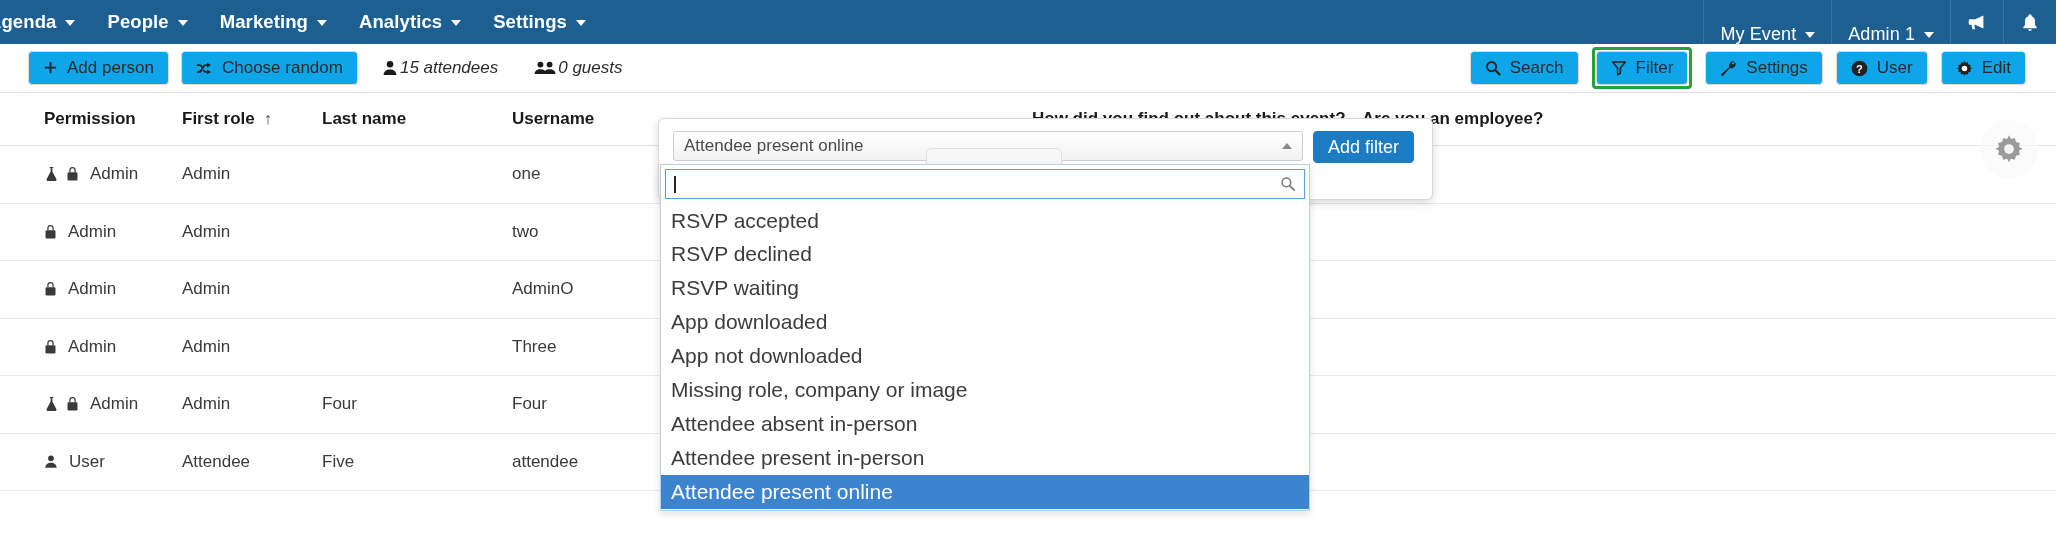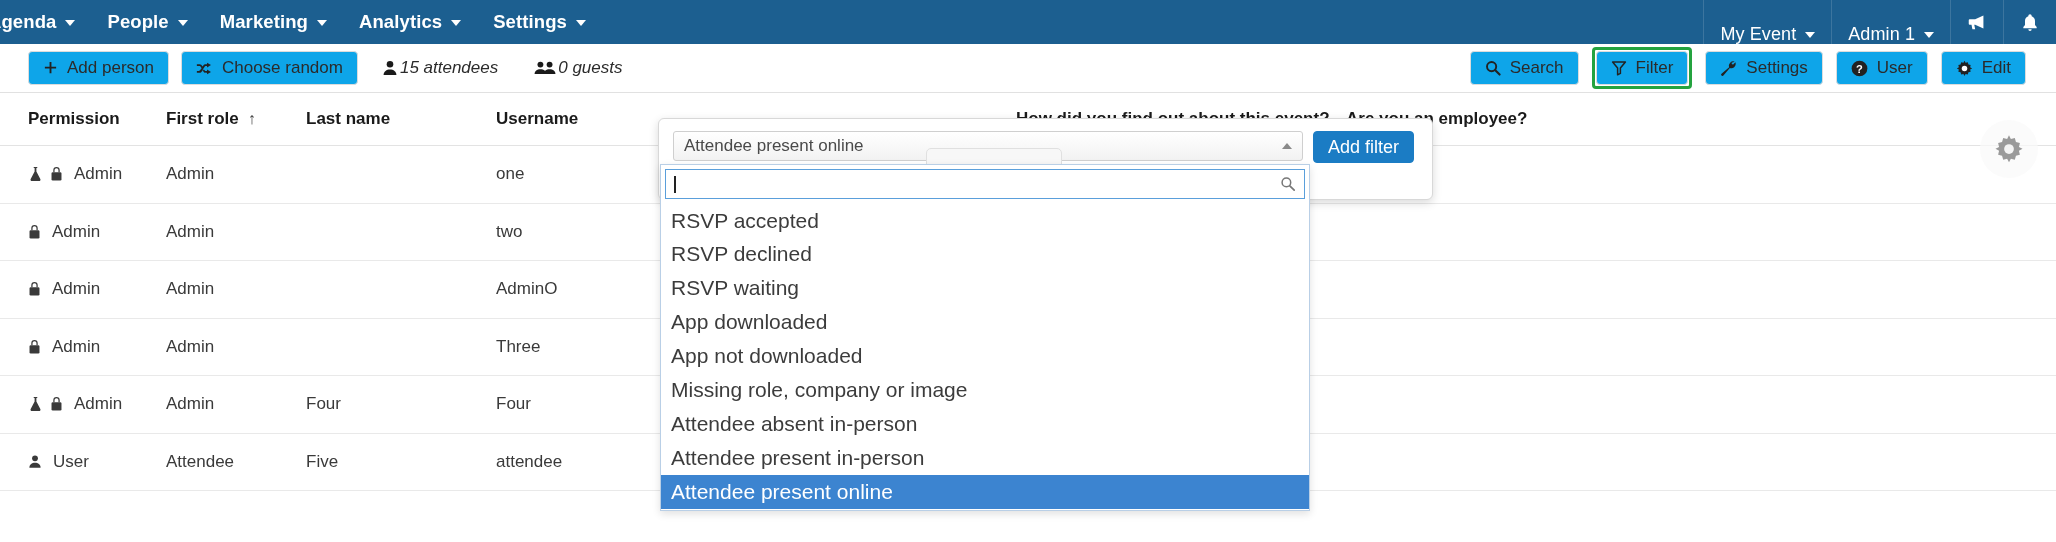--- a/index.html
+++ b/index.html
@@ -94,21 +94,21 @@
   .th {
     font-size: 17px; font-weight: bold; color: #1a1a1a;
     display: flex; align-items: center; gap: 9px;
     white-space: nowrap; overflow: hidden;
   }
   .td {
     font-size: 17px; color: #3a3a3a;
     display: flex; align-items: center; gap: 8px;
     white-space: nowrap; overflow: hidden;
   }
-  .c-perm  { width: 138px; flex: 0 0 138px; }
+  .c-perm  { width: 138px; flex: 0 0 138px; margin-left: 16px; }
   .c-first { width: 140px; flex: 0 0 140px; }
   .c-last  { width: 190px; flex: 0 0 190px; }
   .c-user  { width: 520px; flex: 0 0 520px; }
   .c-howdid{ width: 330px; flex: 0 0 330px; }
   .c-emp   { width: 260px; flex: 0 0 260px; }
   .sort-arrow { font-size: 16px; color: #444; line-height: 1; }
   .row-icons { display: inline-flex; align-items: center; gap: 7px; margin-right: 3px; }
 
   
   .popover {

